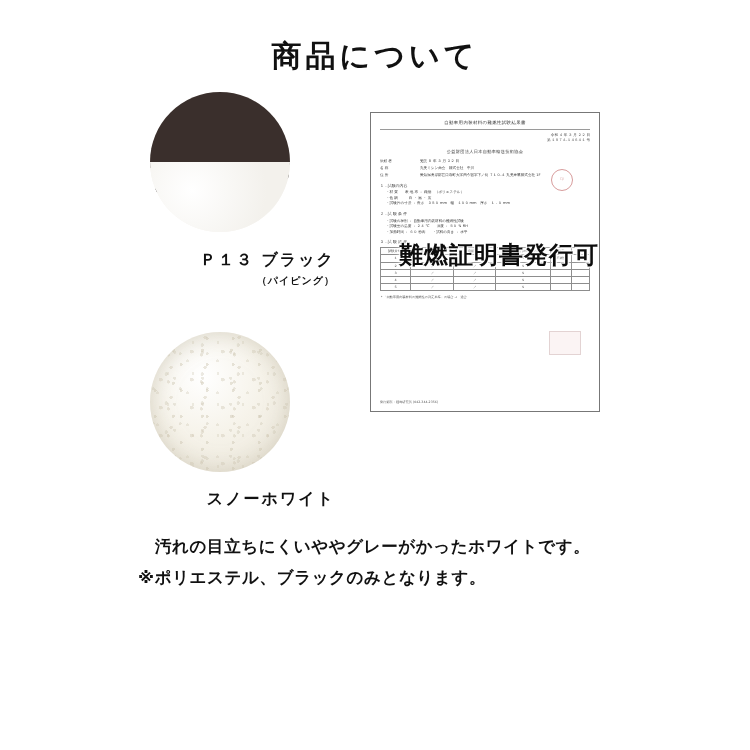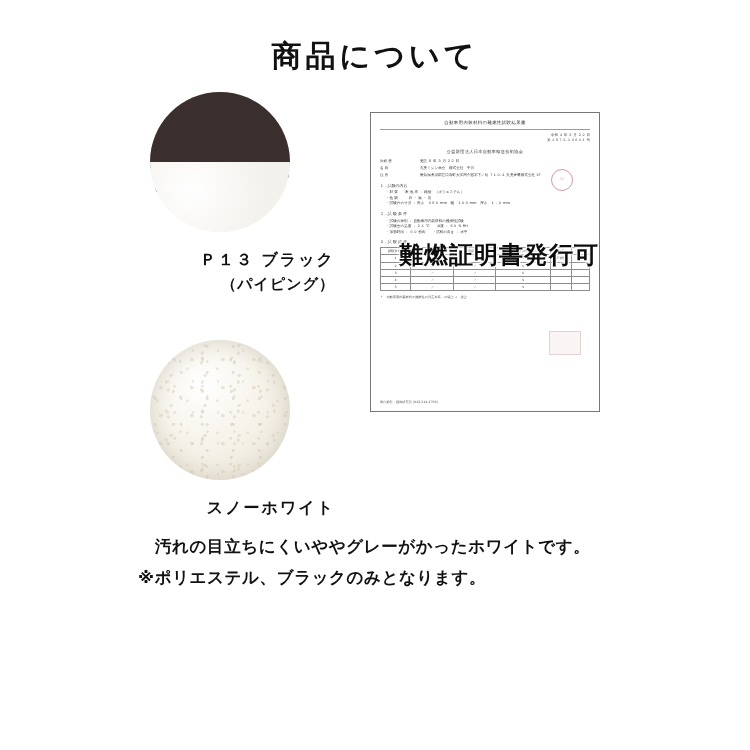--- a/index.html
+++ b/index.html
@@ -39,20 +39,21 @@
     position: absolute;
     left: 105px;
     top: 92px;
     width: 230px;
   }
   .swatch-block {
     text-align: right;
   }
   .swatch-block + .swatch-block {
     margin-top: 44px;
+    font-family: Liberation Mono, monospace;
   }
   .swatch-circle {
     width: 140px;
     height: 140px;
     border-radius: 50%;
     margin: 0 auto;
     position: relative;
     overflow: hidden;
   }
   
@@ -115,21 +116,21 @@
   .swatch-label {
     margin-top: 16px;
     font-size: 16px;
     font-weight: bold;
     letter-spacing: 2px;
     line-height: 1.55;
     color: #111111;
   }
   .swatch-sub {
     display: block;
-    font-size: 15px;
+    font-size: 10px;
     letter-spacing: 1px;
   }
 
   
   .cert-wrap {
     position: absolute;
     left: 370px;
     top: 112px;
     width: 230px;
     height: 300px;

